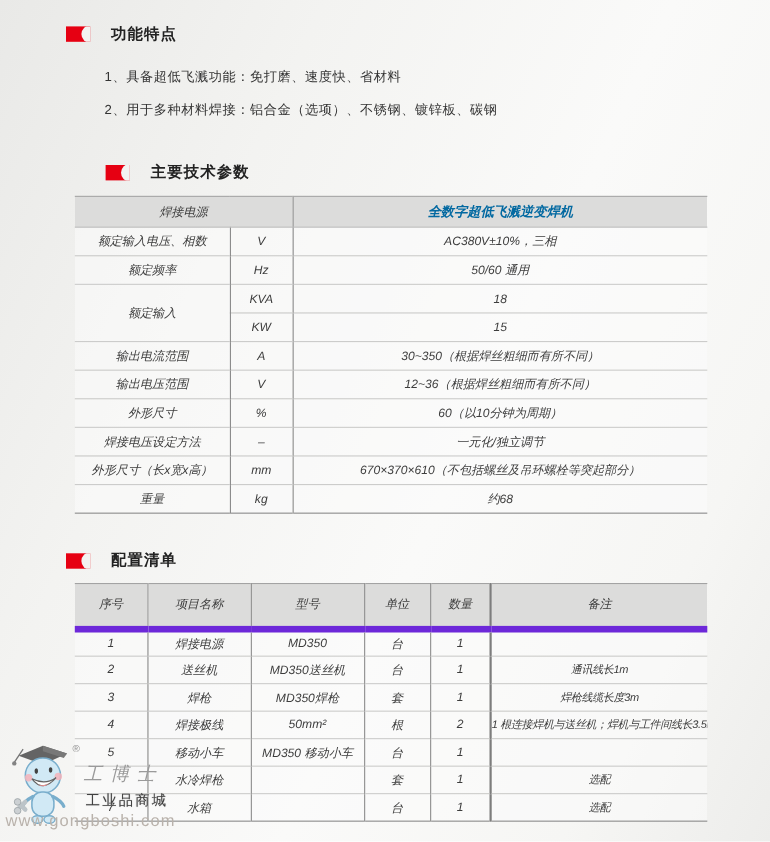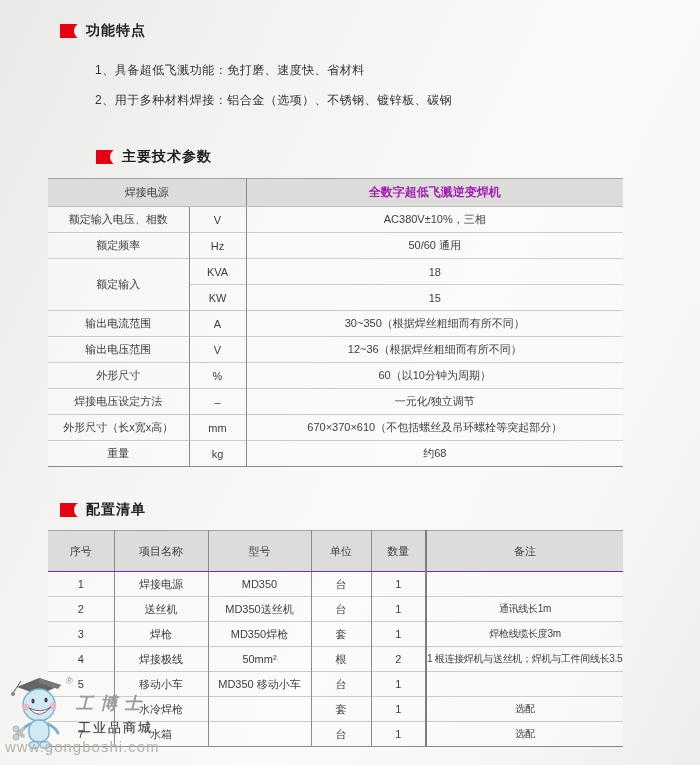--- a/index.html
+++ b/index.html
@@ -10,52 +10,52 @@
     background:linear-gradient(115deg,#e9e9e7 0%,#f3f3f1 28%,#fafaf9 58%,#f6f6f4 82%,#ededeb 100%);
     color:#3a3a3a;
     overflow:hidden;
   }
 
   
   .sec-header { position:absolute; left:60px; display:flex; align-items:center; }
   .flag { width:22px; height:14px; background:#e60012; position:relative; overflow:hidden; flex:0 0 auto; }
   .flag::after { content:""; position:absolute; right:-8px; top:50%; transform:translateY(-50%);
     width:16px; height:16px; border-radius:50%; background:#f3f3f1; }
-  .sec-title { margin-left:4px; font-size:14px; font-weight:bold; color:#222; letter-spacing:1px; }
+  .sec-title { margin-left:19px; font-size:14px; font-weight:bold; color:#222; letter-spacing:1px; }
 
   
   .features { position:absolute; left:95px; top:60px; }
   .feature-item { font-size:12px; font-weight:normal; color:#333; height:30px; line-height:20px; letter-spacing:0.5px; }
 
   
-  table { border-collapse:collapse; table-layout:fixed; position:absolute; left:48px; width:575px;
-    font-size:11px; color:#3d3d3d; }
+  table { border-collapse:collapse; table-layout:fixed; position:absolute; left:68px; width:575px;
+    font-size:11px; color:#3d3d3d;font-style:italic; }
   td, th { text-align:center; vertical-align:middle; font-weight:normal; overflow:hidden; }
 
   
   .t1 { top:178px; border-top:1px solid #a3a3a3; border-bottom:1px solid #8a8a8a; }
   .t1 thead th { background:#dcdcdb; height:28px; border-bottom:1px solid #bdbdbd; }
-  .t1 thead th.t1-machine { font-weight:bold; font-size:12px; color:#a21caf; }
+  .t1 thead th.t1-machine { font-weight:bold; font-size:12px; color:#0369a1; }
   .t1 tbody td { height:26px; border-top:1px solid #cccccb; background:rgba(252,252,251,0.55); }
   .t1 .vline { border-right:1px solid #8c8c8c; }
 
   
   .t2 { top:530px; border-top:1px solid #a3a3a3; border-bottom:1px solid #8a8a8a; }
-  .t2 thead th { background:#dcdcdb; height:41px; border-bottom:1px solid #6d28d9; }
+  .t2 thead th { background:#dcdcdb; height:41px; border-bottom:6px solid #6d28d9; }
   .t2 tbody td { height:25px; border-top:1px solid #cccccb; background:rgba(252,252,251,0.55); }
   .t2 .vline { border-right:1px solid #8c8c8c; }
   .t2 .remark-b { border-left:2px solid #7d7d7d; }
   .t2 .remark-cell { font-size:10px; white-space:nowrap; letter-spacing:-0.3px; }
 
   
   .wm { position:absolute; pointer-events:none; }
   .wm-mascot { left:8px; top:672px; width:62px; height:84px; opacity:0.92; }
   .wm-reg { left:66px; top:676px; font-size:9px; color:#8f8f8f; }
   .wm-brand { left:76px; top:692px; font-family:"DejaVu Serif","Liberation Serif",serif; font-style:italic;
-    font-size:17px; font-weight:bold; color:#9a9a9a; letter-spacing:7px; }
+    font-size:17px; font-weight:normal; color:#9a9a9a; letter-spacing:7px; }
   .wm-sub { left:78px; top:719px; font-size:13px; color:#404040; letter-spacing:2px; text-shadow:0 0 1px #a8a8a8; }
   .wm-url { left:5px; top:738px; font-size:15px; color:#b9b2ab; letter-spacing:1px; }
 </style>
 </head>
 <body>
 
 <div class="sec-header" style="top:22px;">
   <span class="flag"></span>
   <span class="sec-title">功能特点</span>
 </div>

